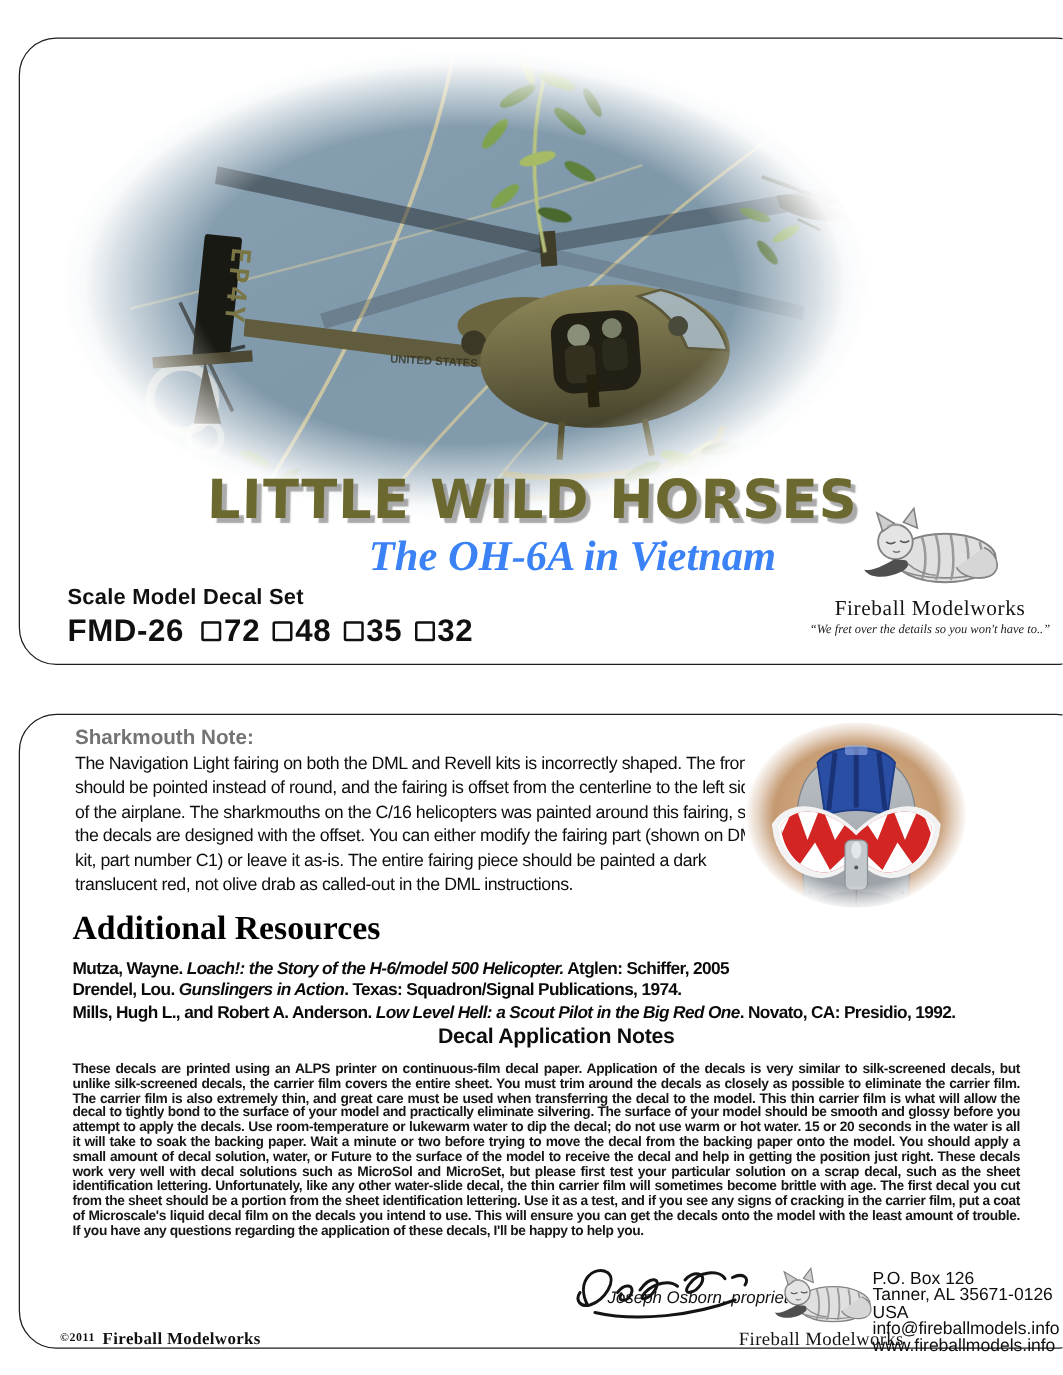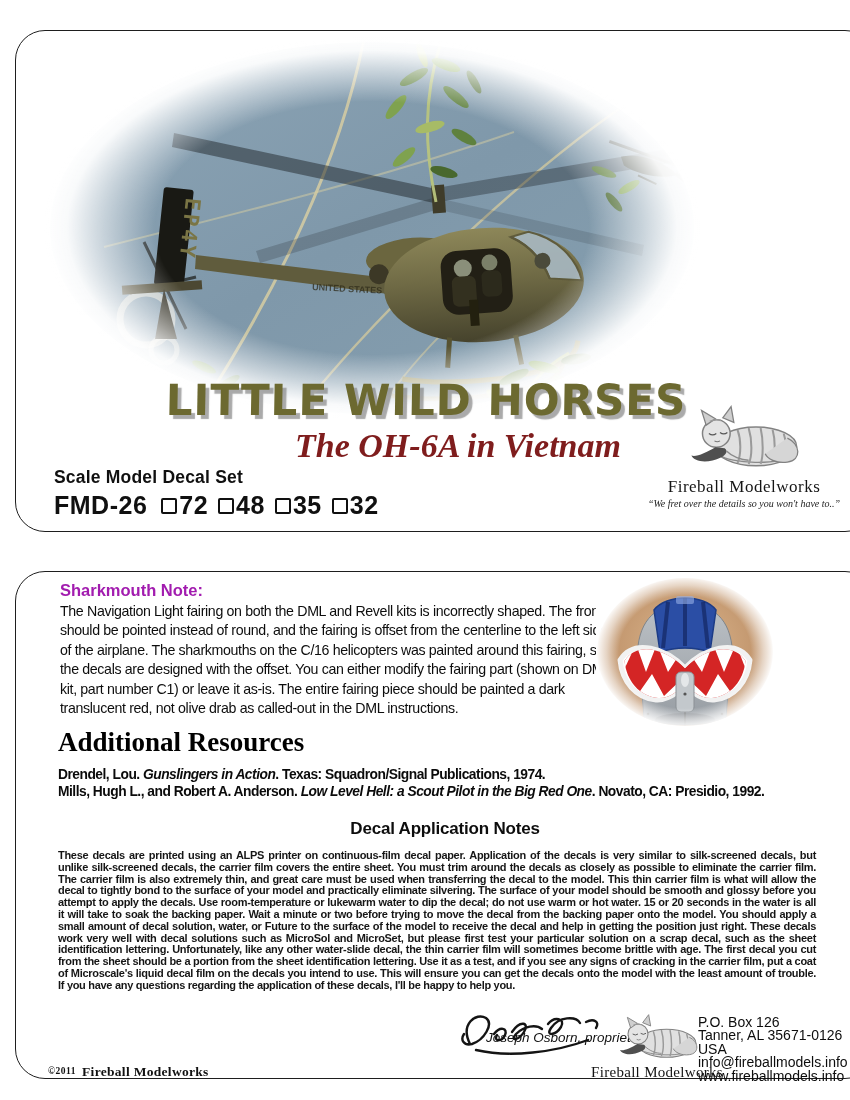--- a/index.html
+++ b/index.html
@@ -13,35 +13,35 @@
   .photo-wrap{position:absolute;left:28px;top:6px;width:656px;height:382px;}
   .photo-wrap svg{position:absolute;left:0;top:0;}
   .photo-fade{position:absolute;left:0;top:0;width:100%;height:100%;
     background:radial-gradient(closest-side,rgba(255,255,255,0) 66%,rgba(255,255,255,.55) 82%,rgba(255,255,255,.95) 93%,#fff 100%);}
   .main-title{position:absolute;left:20px;top:348px;width:780px;text-align:center;
     font-family:"DejaVu Sans",sans-serif;font-weight:bold;font-size:43px;line-height:1;
     color:#6c6930;letter-spacing:1px;white-space:nowrap;
     text-shadow:4px 4px 1px rgba(125,125,125,.65);transform:scaleX(.98) skewX(-1deg);}
   .sub-title{position:absolute;left:150px;top:398px;width:584px;text-align:center;
     font-family:"Liberation Serif",serif;font-style:italic;font-weight:bold;
-    font-size:34px;line-height:1;color:#7f1d1d;}
+    font-size:34px;line-height:1;color:#3b82f6;}
   .product{position:absolute;left:38px;top:436px;}
   .product-line{font-size:17.5px;font-weight:bold;letter-spacing:.2px;color:#101010;}
   .product-code{margin-top:3px;font-size:25px;font-weight:bold;letter-spacing:.5px;color:#101010;}
   .product-code .code{margin-right:14px;}
   .scale-opt{margin-right:10px;white-space:nowrap;margin-top:48px;}
   .chk{display:inline-block;width:12px;height:12px;border:2.6px solid #101010;border-radius:2px;
        margin-right:2px;vertical-align:0px;background:#fff;}
   .brand{position:absolute;right:8px;top:372px;width:244px;text-align:center;}
   .brand svg{display:block;margin:0 auto;}
   .brand-name{font-family:"Liberation Serif",serif;font-size:17px;letter-spacing:.5px;color:#151515;margin-top:2px;}
   .brand-tagline{font-family:"Liberation Serif",serif;font-style:italic;font-size:10px;color:#222;margin-top:1px;}
 
   
-  .sm-heading{position:absolute;left:44px;top:9px;font-size:16.5px;font-weight:bold;color:#a21caf;}
+  .sm-heading{position:absolute;left:44px;top:9px;font-size:16.5px;font-weight:bold;color:#737373;}
   .sm-body{position:absolute;left:44px;top:30px;width:556px;font-size:14.2px;line-height:19.4px;
     letter-spacing:-.35px;color:#0d0d0d;}
   .sm-photo{position:absolute;left:580px;top:4px;width:178px;height:152px;}
   .sm-photo svg{position:absolute;left:0;top:0;}
   .sm-fade{position:absolute;left:0;top:0;width:100%;height:100%;
     background:radial-gradient(closest-side,rgba(255,255,255,0) 74%,rgba(255,255,255,.6) 88%,#fff 100%);}
   .ar-heading{position:absolute;left:42px;top:155px;font-family:"Liberation Serif",serif;
     font-weight:bold;font-size:27px;color:#000;}
   .bib{position:absolute;left:42px;top:194px;width:776px;font-size:13.8px;font-weight:bold;
     letter-spacing:-.5px;line-height:17.3px;color:#0b0b0b;white-space:nowrap;}
@@ -249,20 +249,21 @@
         <circle cx="52" cy="138" r="1.3" fill="#777"></circle>
           <circle cx="126" cy="138" r="1.3" fill="#777"></circle>
       </g>
     </svg>
     <div class="sm-fade"></div>
   </div>
 
   <div class="ar-heading">Additional Resources</div>
 
   <div class="bib">
+    <div><span>Mutza, Wayne. </span><span class="i">Loach!: the Story of the H-6/model 500 Helicopter.</span><span> Atglen: Schiffer, 2005</span></div>
     <div><span>Drendel, Lou. </span><span class="i">Gunslingers in Action</span><span>. Texas: Squadron/Signal Publications, 1974.</span></div>
     <div><span>Mills, Hugh L., and Robert A. Anderson. </span><span class="i">Low Level Hell: a Scout Pilot in the Big Red One</span><span>. Novato, CA: Presidio, 1992.</span></div>
   </div>
 
   <div class="dan-heading">Decal Application Notes</div>
   <div class="dan-body">These decals are printed using an ALPS printer on continuous-film decal paper.   Application of the decals is very similar to silk-screened decals, but unlike silk-screened decals, the carrier film covers the entire sheet. You must trim around the decals as closely as possible to eliminate the carrier film. The carrier film is also extremely thin, and great care must be used when transferring the decal to the model. This thin carrier film is what will allow the decal to tightly bond to the surface of your model and practically eliminate silvering. The surface of your model should be smooth and glossy before you attempt to apply the decals.  Use room-temperature or lukewarm water to dip the decal; do not use warm or hot water. 15 or 20 seconds in the water is all it will take to soak the backing paper. Wait a minute or two before trying to move the decal from the backing paper onto the model. You should apply a small amount of decal solution, water, or Future to the surface of the model to receive the decal and help in getting the position just right. These decals work very well with decal solutions such as MicroSol and MicroSet, but please first test your particular solution on a scrap decal, such as the sheet identification lettering. Unfortunately, like any other water-slide decal, the thin carrier film will sometimes become brittle with age. The first decal you cut from the sheet should be a portion from the sheet identification lettering. Use it as a test, and if you see any signs of cracking in the carrier film, put a coat of Microscale's liquid decal film on the decals you intend to use. This will ensure you can get the decals onto the model with the least amount of trouble.  If you have any questions regarding the application of these decals, I'll be happy to help you.</div>
 
   <svg class="sig-svg" width="165" height="48" viewBox="0 0 165 48">
     <g stroke="#141414" stroke-width="2.4" fill="none" stroke-linecap="round">
       <path d="M22,36 C12,16 28,4 38,10 C46,16 36,32 24,36 C16,38 12,32 16,26"></path>

